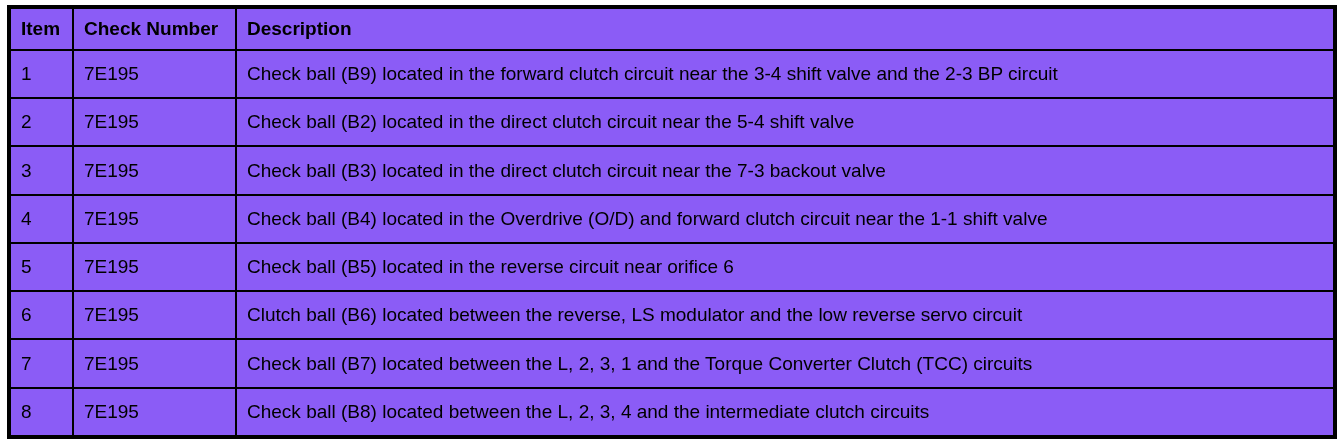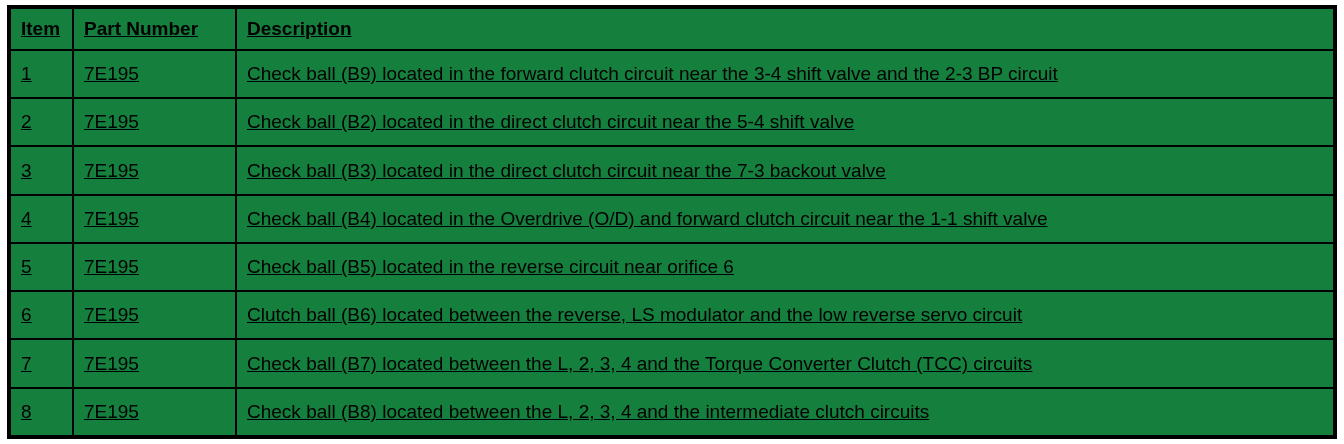--- a/index.html
+++ b/index.html
@@ -18,22 +18,21 @@
     background: #ffffff;
   }
   table.parts-table {
     position: absolute;
     left: 7px;
     top: 5px;
     width: 1330px;
     height: 434px;
     border-collapse: collapse;
     table-layout: fixed;
-    background: #15803d;
-    text-decoration: underline;
+    background: #8b5cf6;
   }
   table.parts-table th,
   table.parts-table td {
     border: 2px solid #000000;
     color: #000000;
     font-size: 19px;
     padding: 0 10px;
     vertical-align: middle;
     white-space: nowrap;
     overflow: hidden;
@@ -63,21 +62,21 @@
 <div class="page">
   <table class="parts-table">
     <colgroup>
       <col class="col-item">
       <col class="col-part">
       <col class="col-desc">
     </colgroup>
     <thead>
       <tr>
         <th>Item</th>
-        <th>Part Number</th>
+        <th>Check Number</th>
         <th class="desc-head">Description</th>
       </tr>
     </thead>
     <tbody id="parts-body">
         <tr>
           <td>1</td>
           <td>7E195</td>
           <td>Check ball (B9) located in the forward clutch circuit near the 3-4 shift valve and the 2-3 BP circuit</td>
         </tr>
         <tr>
@@ -101,21 +100,21 @@
           <td>Check ball (B5) located in the reverse circuit near orifice 6</td>
         </tr>
         <tr>
           <td>6</td>
           <td>7E195</td>
           <td>Clutch ball (B6) located between the reverse, LS modulator and the low reverse servo circuit</td>
         </tr>
         <tr>
           <td>7</td>
           <td>7E195</td>
-          <td>Check ball (B7) located between the L, 2, 3, 4 and the Torque Converter Clutch (TCC) circuits</td>
+          <td>Check ball (B7) located between the L, 2, 3, 1 and the Torque Converter Clutch (TCC) circuits</td>
         </tr>
         <tr>
           <td>8</td>
           <td>7E195</td>
           <td>Check ball (B8) located between the L, 2, 3, 4 and the intermediate clutch circuits</td>
         </tr>
       </tbody>
   </table>
 </div>
 

